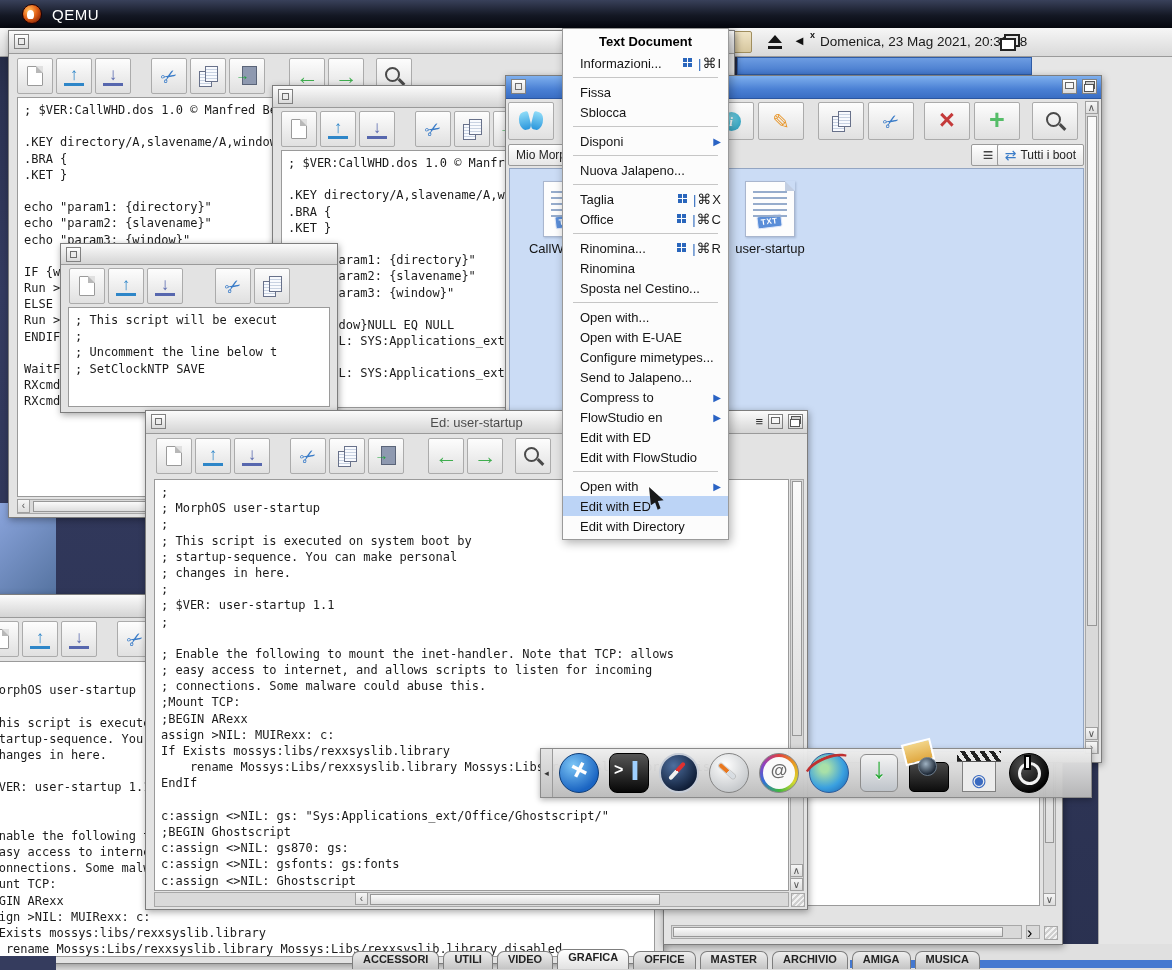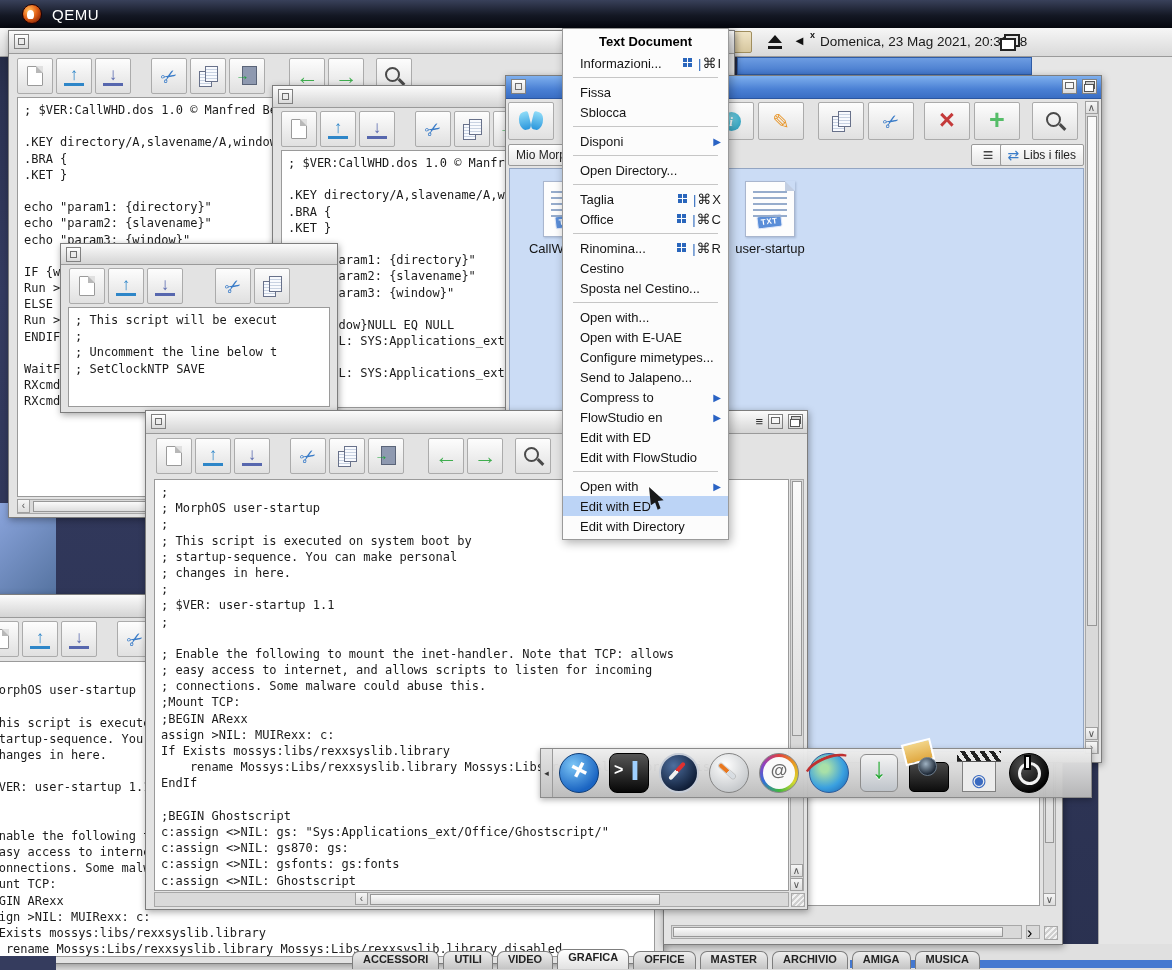--- a/index.html
+++ b/index.html
@@ -422,21 +422,21 @@
       </div>
     </div>
   <div class="fm-filter-btn" style="left:2px;top:68px;width:66px">
     <span>Mio Morph</span>
   </div>
   <div class="fm-filter-btn" style="right:96px;top:68px;width:34px;justify-content:center">
     <span class="ic ic-list-view"></span>
   </div>
   <div class="fm-filter-btn" style="right:17px;top:68px">
     <span class="ic ic-swap"></span>
-    <span>Libs i files</span>
+    <span>Tutti i boot</span>
   </div>
   <div class="fm-area" style="left:3px;top:92px;right:17px;bottom:10px">
       <div class="file-item" style="left: 10px; top: 12px;">
         <div class="ficon">
           <span class="fbadge">TXT</span>
         </div>
         <span class="flabel">CallWHD.dos</span>
       </div>
       <div class="file-item" style="left: 212px; top: 12px;">
         <div class="ficon">
@@ -449,20 +449,21 @@
     <div class="arr" style="left:-1px;top:-1px">∧</div>
     <div class="thumb" style="left:1px;right:1px;top:14px;height:510px"></div>
     <div class="arr" style="left:-1px;bottom:13px">∨</div>
     <div class="arr" style="left:-1px;bottom:-1px">›</div>
   </div>
 </div>
 
 <div class="win" style="left:145px;top:410px;width:663px;height:500px">
   <div class="tbar">
     <span class="gad close"></span>
+    <span class="title">Ed: user-startup</span>
     <span class="tr-gads">
       <span class="gad-menu">≡</span>
       <span class="gadr max"></span>
       <span class="gadr depth"></span>
     </span>
   </div>
   <div class="tools" style="top:24px;height:42px;padding-left:10px">
       <div class="tbtn">
         <span class="ic ic-new-document"></span>
       </div>
@@ -508,22 +509,22 @@
       <div class="cl">; Enable the following to mount the inet-handler. Note that TCP: allows</div>
       <div class="cl">; easy access to internet, and allows scripts to listen for incoming</div>
       <div class="cl">; connections. Some malware could abuse this.</div>
       <div class="cl">;Mount TCP:</div>
       <div class="cl">;BEGIN ARexx</div>
       <div class="cl">assign &gt;NIL: MUIRexx: c:</div>
       <div class="cl">If Exists mossys:libs/rexxsyslib.library</div>
       <div class="cl">    rename Mossys:Libs/rexxsyslib.library Mossys:Libs/rexxsyslib.library_disabled</div>
       <div class="cl">EndIf</div>
       <div class="cl">&nbsp;</div>
+      <div class="cl">c:assign &lt;&gt;NIL: gs: "Sys:Applications_ext/Office/Ghostscript/"</div>
       <div class="cl">;BEGIN Ghostscript</div>
-      <div class="cl">c:assign &lt;&gt;NIL: gs: "Sys:Applications_ext/Office/Ghostscript/"</div>
       <div class="cl">c:assign &lt;&gt;NIL: gs870: gs:</div>
       <div class="cl">c:assign &lt;&gt;NIL: gsfonts: gs:fonts</div>
       <div class="cl">c:assign &lt;&gt;NIL: Ghostscript</div>
     </div>
   <div class="sb" style="right:3px;top:68px;width:14px;bottom:18px">
     <div class="thumb" style="left:1px;right:1px;top:1px;height:255px"></div>
     <div class="arr" style="left:-1px;bottom:13px">∧</div>
     <div class="arr" style="left:-1px;bottom:-1px">∨</div>
   </div>
   <div class="sb" style="left:8px;right:18px;bottom:2px;height:15px">
@@ -552,21 +553,21 @@
       <div class="mitem">
         <span class="mlabel">Sblocca</span>
       </div>
       <div class="msep"></div>
       <div class="mitem">
         <span class="mlabel">Disponi</span>
         <span class="marr">▶</span>
       </div>
       <div class="msep"></div>
       <div class="mitem">
-        <span class="mlabel">Open Directory...</span>
+        <span class="mlabel">Nuova Jalapeno...</span>
       </div>
       <div class="msep"></div>
       <div class="mitem">
         <span class="mlabel">Taglia</span>
         <span class="mkey">
           <span class="amikey"></span>
           <span class="pipe">|</span>
           <span class="cmd">⌘</span>
           <span>X</span>
         </span>
@@ -584,21 +585,21 @@
       <div class="mitem">
         <span class="mlabel">Rinomina...</span>
         <span class="mkey">
           <span class="amikey"></span>
           <span class="pipe">|</span>
           <span class="cmd">⌘</span>
           <span>R</span>
         </span>
       </div>
       <div class="mitem">
-        <span class="mlabel">Cestino</span>
+        <span class="mlabel">Rinomina</span>
       </div>
       <div class="mitem">
         <span class="mlabel">Sposta nel Cestino...</span>
       </div>
       <div class="msep"></div>
       <div class="mitem">
         <span class="mlabel">Open with...</span>
       </div>
       <div class="mitem">
         <span class="mlabel">Open with E-UAE</span>

